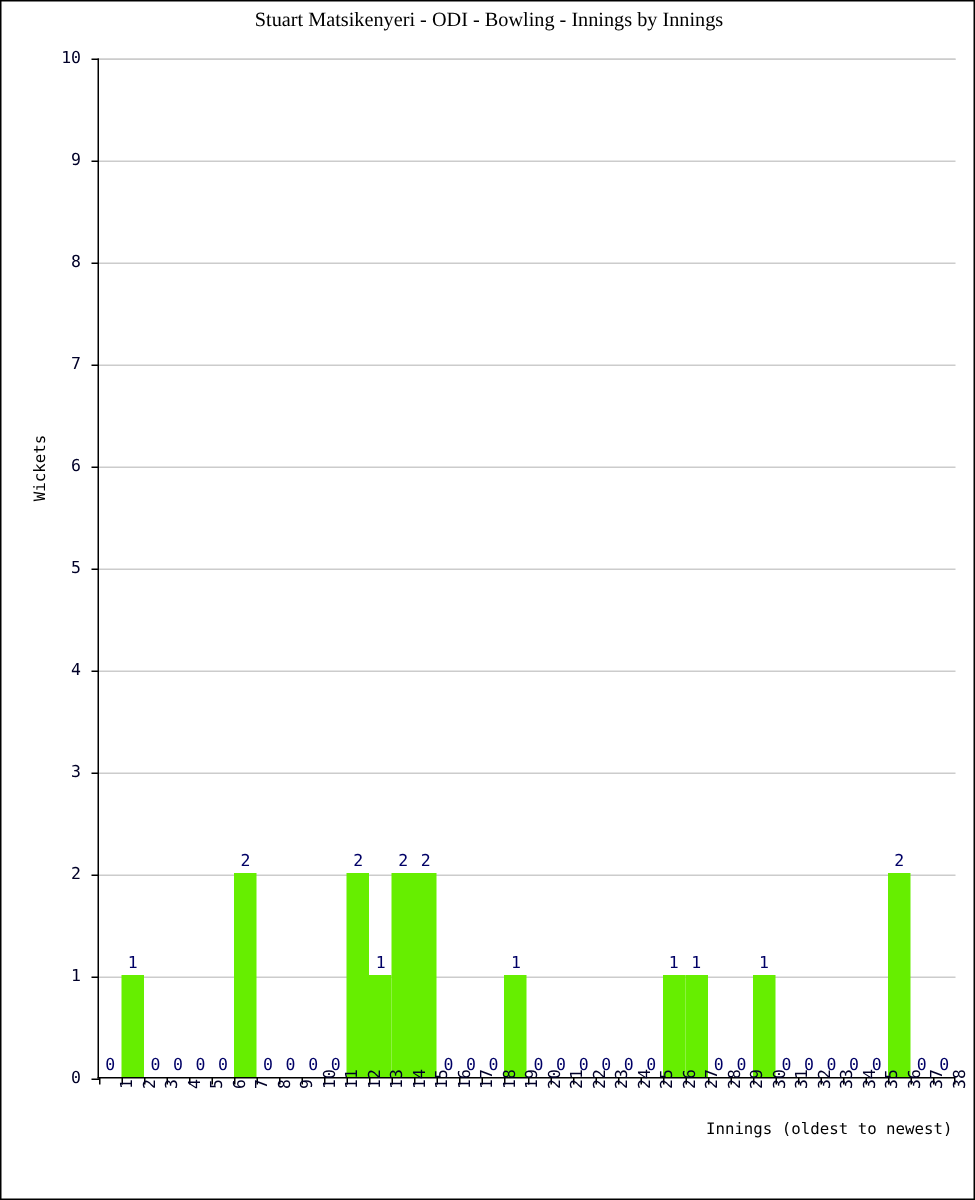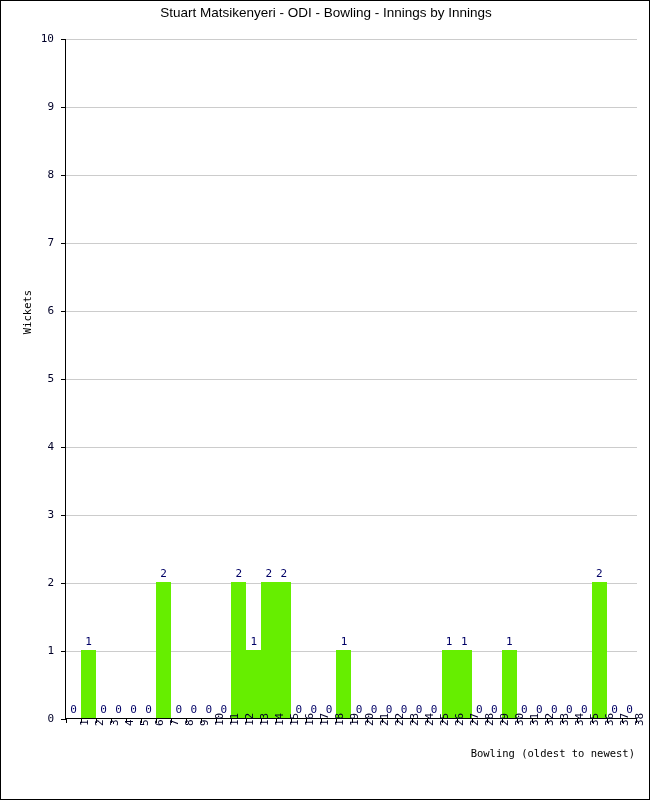--- a/index.html
+++ b/index.html
@@ -22,21 +22,21 @@
     border: 1px solid #000000;
     background: #ffffff;
   }
   #chart-title {
     position: absolute;
     left: 0;
     top: 4px;
     width: 650px;
     text-align: center;
     font-size: 13.5px;
-    font-family: Liberation Sans, sans-serif;
+    font-family: Liberation Serif, serif;
     letter-spacing: 0px;
     color: #000000;
     white-space: nowrap;
   }
   
   #plot {
     position: absolute;
     left: 64px;
     top: 38px;
     width: 571px;
@@ -327,16 +327,16 @@
       <div class="xlabel" style="left: 587.408px; top: 725px;">35</div>
       <div class="xlabel" style="left: 602.434px; top: 725px;">36</div>
       <div class="xlabel" style="left: 617.461px; top: 725px;">37</div>
       <div class="xlabel" style="left: 632.487px; top: 725px;">38</div>
     </div>
 
   <div id="y-axis-title-wrap" style="position:absolute;left:8px;top:0;width:24px;height:800px;">
     <div id="y-axis-title">Wickets</div>
   </div>
 
-  <div id="x-axis-title">Bowling (oldest to newest)</div>
+  <div id="x-axis-title">Innings (oldest to newest)</div>
 
 
 </div>
 
 </body></html>

